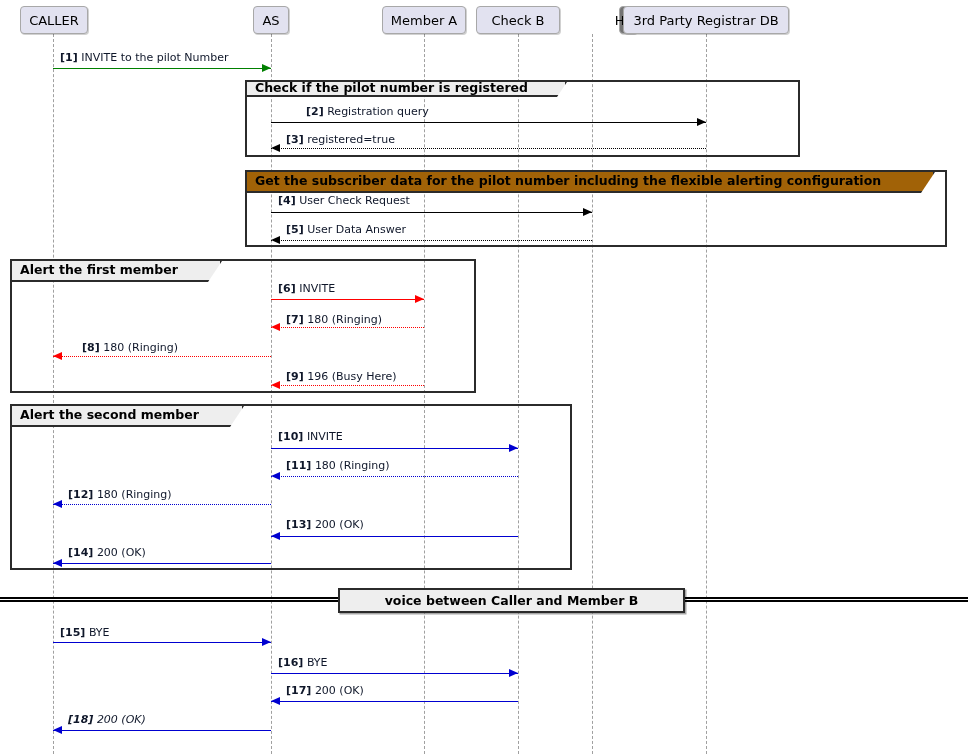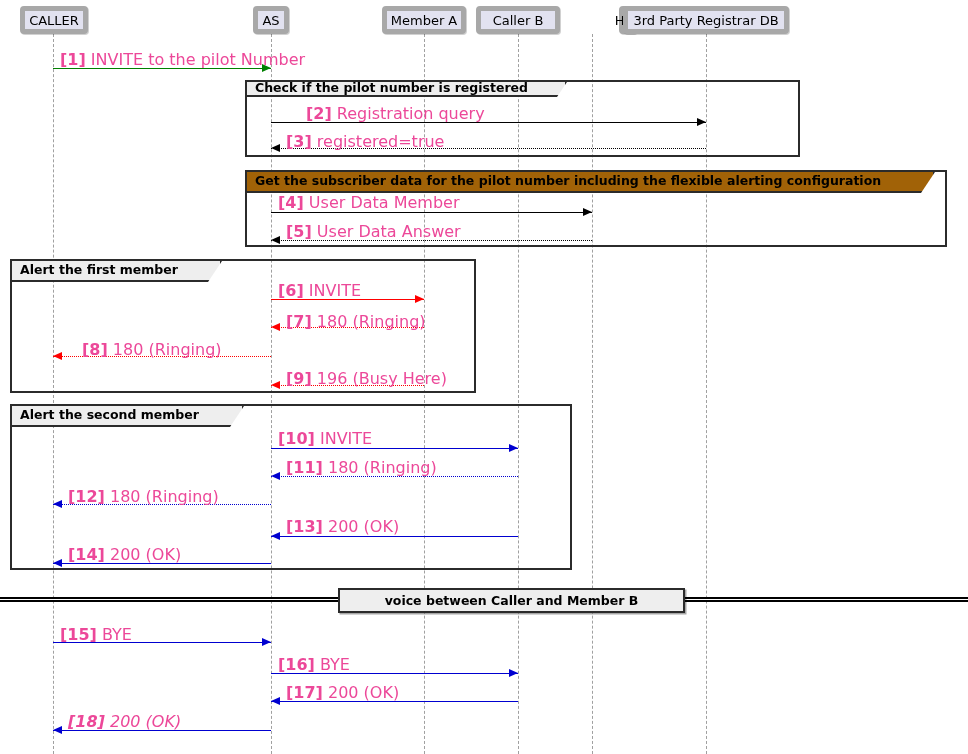--- a/index.html
+++ b/index.html
@@ -14,21 +14,21 @@
     width: 968px;
     height: 754px;
     background: #FFFFFF;
     overflow: hidden;
   }
   
   .participant {
     position: absolute;
     box-sizing: border-box;
     background: #E2E2F0;
-    border: 5px solid #d946ef;
+    border: 1px solid #d946ef;
     border-radius: 4px;
     color: #000000;
     font-size: 13px;
     line-height: 1;
     display: flex;
     align-items: center;
     justify-content: center;
     white-space: nowrap;
     box-shadow: 1px 1px 0 rgba(0,0,0,0.18);
   }
@@ -89,23 +89,23 @@
   .arrow-right {
     border-width: 4.5px 0 4.5px 9px;
     border-color: transparent transparent transparent currentColor;
   }
   .arrow-left {
     border-width: 4.5px 9px 4.5px 0;
     border-color: transparent currentColor transparent transparent;
   }
   .msg-label {
     position: absolute;
-    font-size: 16px;
+    font-size: 11px;
     line-height: 1;
-    color: #ec4899;
+    color: #0f172a;
     white-space: nowrap;
   }
   .msg-label b { font-weight: bold; }
 
   
   .divider-rule {
     position: absolute;
     left: 0;
     width: 968px;
     height: 5px;
@@ -171,21 +171,21 @@
       <div class="arrowhead arrow-right" style="color: rgb(0, 128, 0); top: 64px; left: 262px;"></div>
       <div class="msg-label" style="left: 60px; top: 52px;"><b>[1]</b> <span>INVITE to the pilot Number</span></div>
       <div class="msg-line msg-solid" style="left: 271px; top: 122px; width: 435px; border-top-color: rgb(0, 0, 0);"></div>
       <div class="arrowhead arrow-right" style="color: rgb(0, 0, 0); top: 118px; left: 697px;"></div>
       <div class="msg-label" style="left: 278px; top: 106px; margin-left: 28px;"><b>[2]</b> <span>Registration query</span></div>
       <div class="msg-line msg-dotted" style="left: 271px; top: 148px; width: 435px; border-top-color: rgb(0, 0, 0);"></div>
       <div class="arrowhead arrow-left" style="color: rgb(0, 0, 0); top: 144px; left: 271px;"></div>
       <div class="msg-label" style="left: 286px; top: 134px;"><b>[3]</b> <span>registered=true</span></div>
       <div class="msg-line msg-solid" style="left: 271px; top: 212px; width: 321px; border-top-color: rgb(0, 0, 0);"></div>
       <div class="arrowhead arrow-right" style="color: rgb(0, 0, 0); top: 208px; left: 583px;"></div>
-      <div class="msg-label" style="left: 278px; top: 195px;"><b>[4]</b> <span>User Data Member</span></div>
+      <div class="msg-label" style="left: 278px; top: 195px;"><b>[4]</b> <span>User Check Request</span></div>
       <div class="msg-line msg-dotted" style="left: 271px; top: 240px; width: 321px; border-top-color: rgb(0, 0, 0);"></div>
       <div class="arrowhead arrow-left" style="color: rgb(0, 0, 0); top: 236px; left: 271px;"></div>
       <div class="msg-label" style="left: 286px; top: 224px;"><b>[5]</b> <span>User Data Answer</span></div>
       <div class="msg-line msg-solid" style="left: 271px; top: 299px; width: 153px; border-top-color: rgb(255, 0, 0);"></div>
       <div class="arrowhead arrow-right" style="color: rgb(255, 0, 0); top: 295px; left: 415px;"></div>
       <div class="msg-label" style="left: 278px; top: 283px;"><b>[6]</b> <span>INVITE</span></div>
       <div class="msg-line msg-dotted" style="left: 271px; top: 327px; width: 153px; border-top-color: rgb(255, 0, 0);"></div>
       <div class="arrowhead arrow-left" style="color: rgb(255, 0, 0); top: 323px; left: 271px;"></div>
       <div class="msg-label" style="left: 286px; top: 314px;"><b>[7]</b> <span>180 (Ringing)</span></div>
       <div class="msg-line msg-dotted" style="left: 53px; top: 356px; width: 218px; border-top-color: rgb(255, 0, 0);"></div>
@@ -226,21 +226,21 @@
       <div class="participant" style="left: 20px; top: 6px; width: 68px; height: 28px; background: rgb(226, 226, 240); border-color: rgb(168, 168, 168);">
         <span>CALLER</span>
       </div>
       <div class="participant" style="left: 253px; top: 6px; width: 36px; height: 28px; background: rgb(226, 226, 240); border-color: rgb(168, 168, 168);">
         <span>AS</span>
       </div>
       <div class="participant" style="left: 382px; top: 6px; width: 84px; height: 28px; background: rgb(226, 226, 240); border-color: rgb(168, 168, 168);">
         <span>Member A</span>
       </div>
       <div class="participant" style="left: 476px; top: 6px; width: 84px; height: 28px; background: rgb(226, 226, 240); border-color: rgb(168, 168, 168);">
-        <span>Caller B</span>
+        <span>Check B</span>
       </div>
       <div class="participant" style="left: 571px; top: 6px; width: 18px; height: 28px; background: #737373; border-color: rgb(168, 168, 168); margin-left: 48px;">
         <span>HSS</span>
       </div>
       <div class="participant" style="left: 623px; top: 6px; width: 166px; height: 28px; background: rgb(226, 226, 240); border-color: rgb(168, 168, 168);">
         <span>3rd Party Registrar DB</span>
       </div>
     </div>
 
 </div>

